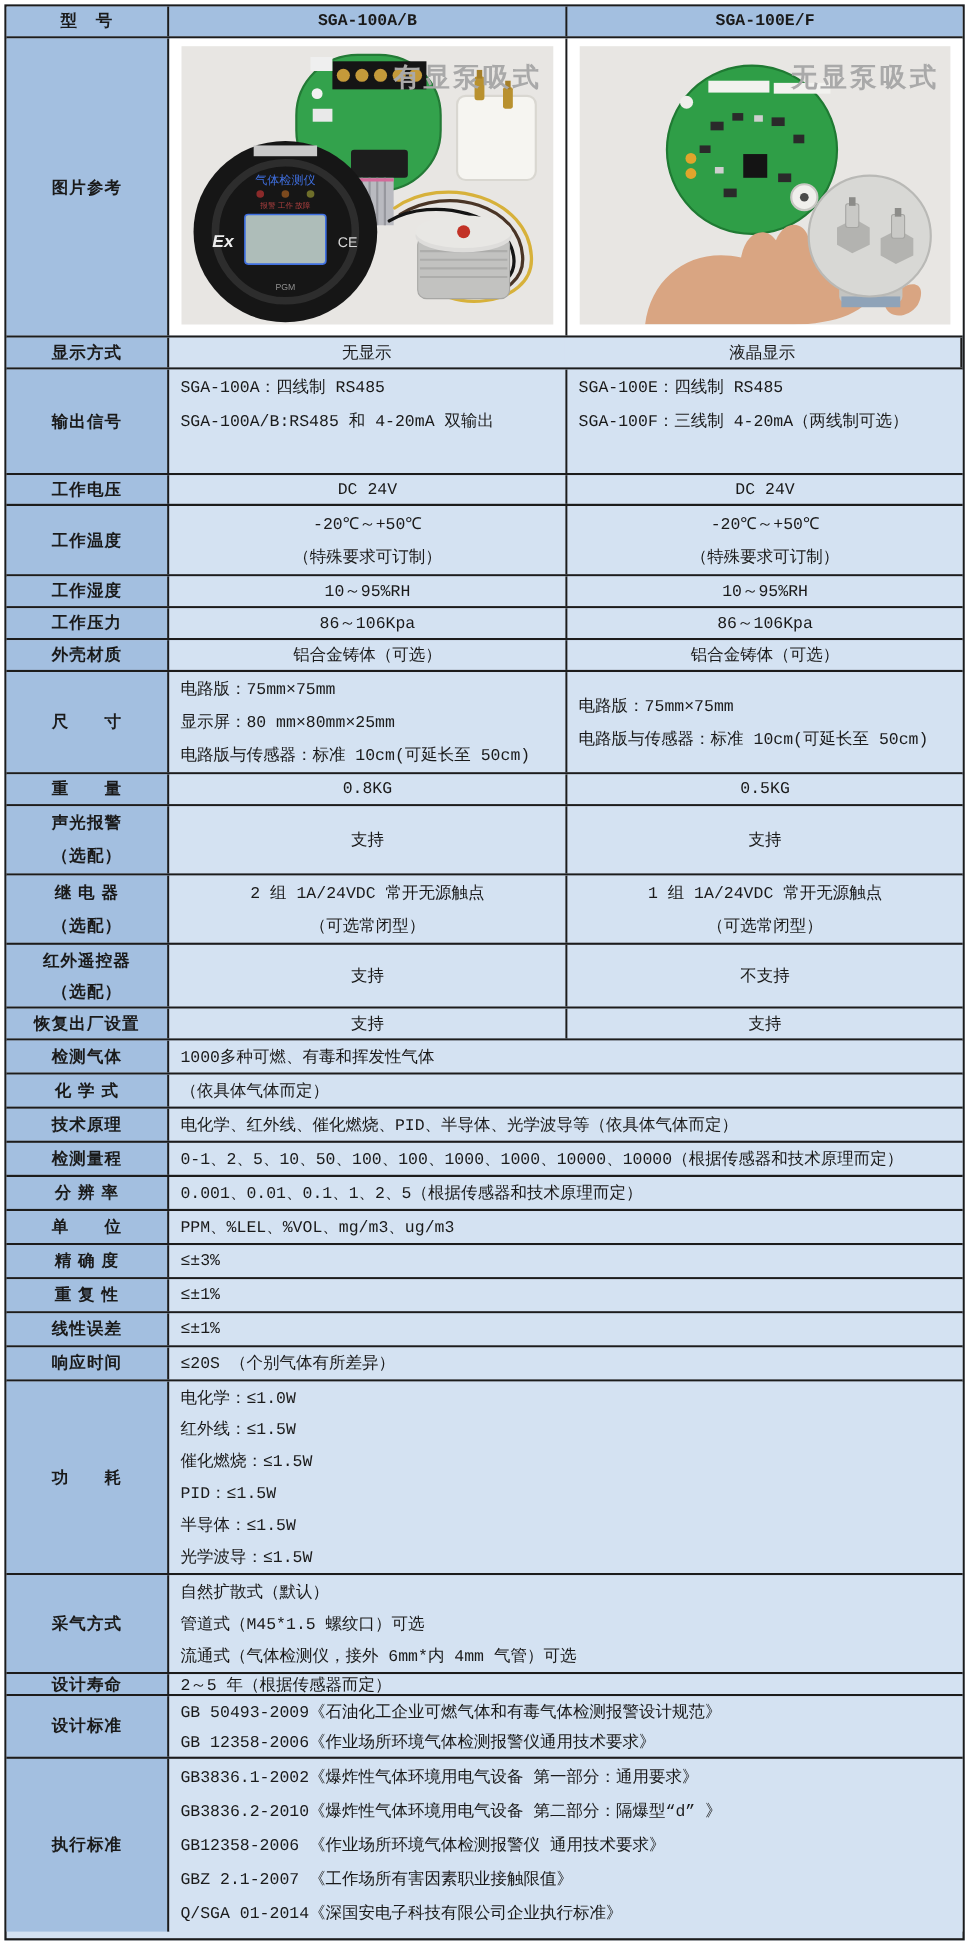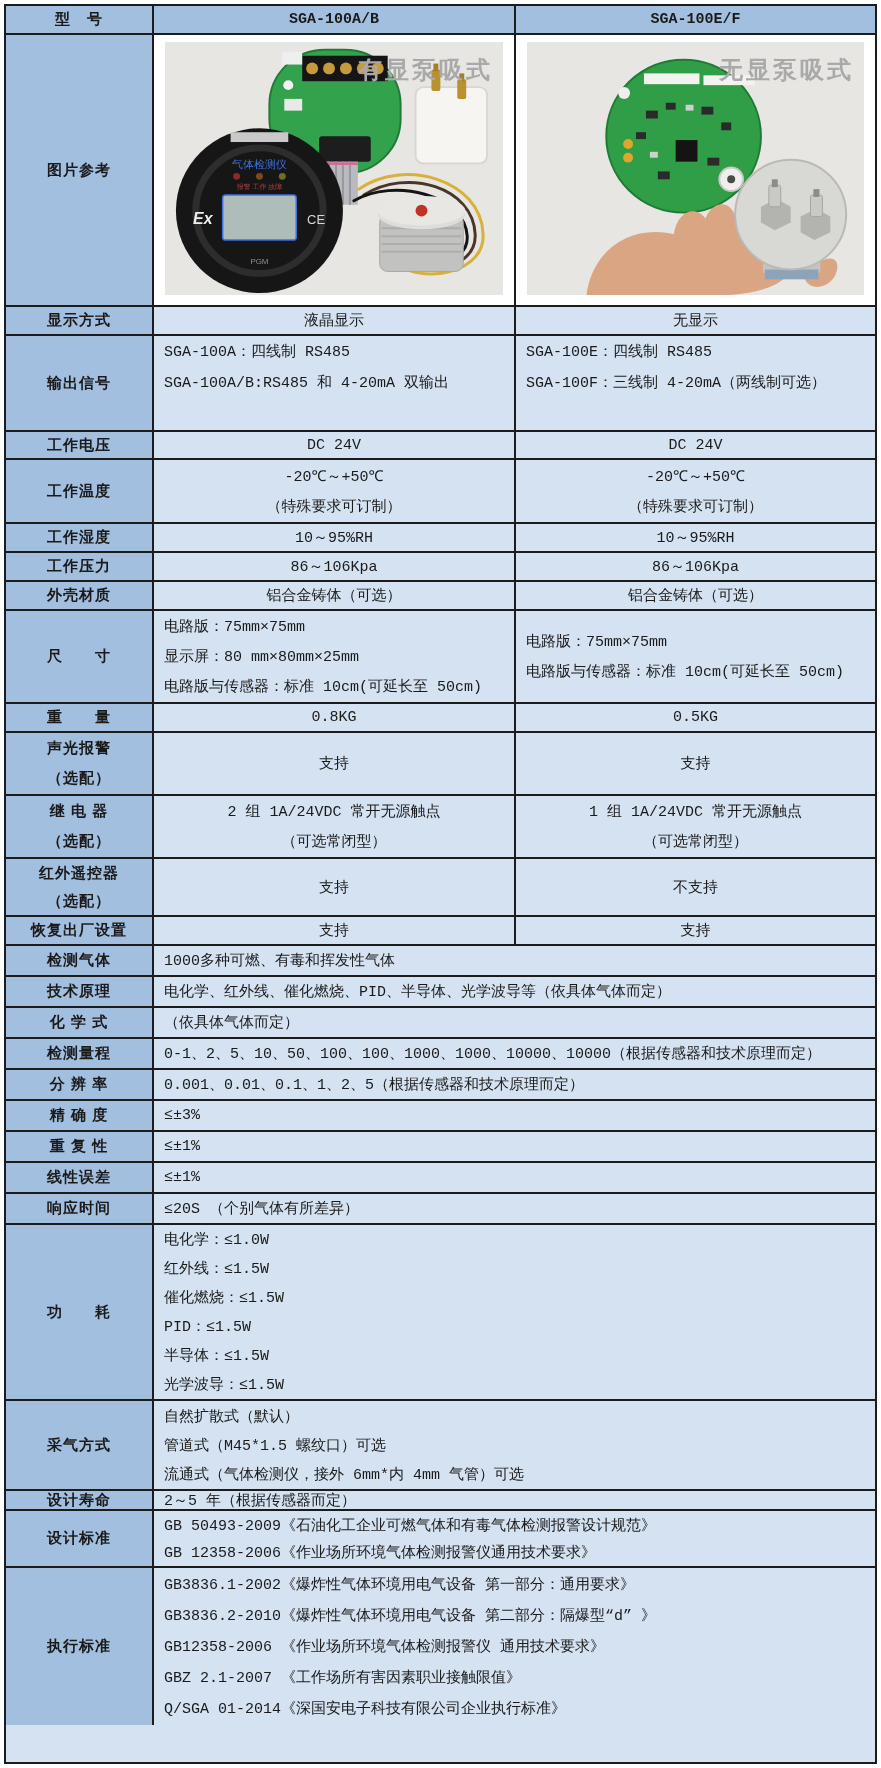--- a/index.html
+++ b/index.html
@@ -174,25 +174,25 @@
           </svg>
           <div class="wm">无显泵吸式</div>
         </div>
       </div>
     </div>
 
   <div class="row spec-row" style="height: 29px;">
         <div class="cell label" style="justify-content: center;">
           <div class="line" style="height: 27px;">显示方式</div>
         </div>
+        <div class="cell c2" style="justify-content: center;">
+          <div class="line" style="height: 27px;">无显示</div>
+        </div>
         <div class="cell c1" style="justify-content: center;">
           <div class="line" style="height: 27px;">液晶显示</div>
-        </div>
-        <div class="cell c2" style="justify-content: center;">
-          <div class="line" style="height: 27px;">无显示</div>
         </div>
       </div>
       <div class="row spec-row" style="height: 96px;">
         <div class="cell label" style="justify-content: center;">
           <div class="line" style="height: 31px;">输出信号</div>
         </div>
         <div class="cell c1" style="justify-content: flex-start;">
           <div class="line left" style="height: 31px;">SGA-100A：四线制 RS485</div>
           <div class="line left" style="height: 31px;">SGA-100A/B:RS485 和 4-20mA 双输出</div>
         </div>
@@ -335,48 +335,56 @@
       <div class="row spec-row" style="height: 31px;">
         <div class="cell label" style="">
           <div class="line" style="height: 29px;">检测气体</div>
         </div>
         <div class="cell span" style="justify-content: center;">
           <div class="line left" style="height: 29px;">1000多种可燃、有毒和挥发性气体</div>
         </div>
       </div>
       <div class="row spec-row" style="height: 31px;">
         <div class="cell label" style="justify-content: center;">
+          <div class="line" style="height: 29px;">化 学 式</div>
+        </div>
+        <div class="cell span" style="justify-content: center;">
+          <div class="line left" style="height: 29px;">（依具体气体而定）</div>
+        </div>
+      </div>
+      <div class="row spec-row" style="height: 31px;">
+        <div class="cell label" style="justify-content: center;">
           <div class="line" style="height: 29px;">技术原理</div>
         </div>
         <div class="cell span" style="justify-content: center;">
           <div class="line left" style="height: 29px;">电化学、红外线、催化燃烧、PID、半导体、光学波导等（依具体气体而定）</div>
         </div>
       </div>
       <div class="row spec-row" style="height: 31px;">
         <div class="cell label" style="justify-content: center;">
-          <div class="line" style="height: 29px;">化 学 式</div>
-        </div>
-        <div class="cell span" style="justify-content: center;">
-          <div class="line left" style="height: 29px;">（依具体气体而定）</div>
-        </div>
-      </div>
-      <div class="row spec-row" style="height: 31px;">
-        <div class="cell label" style="justify-content: center;">
           <div class="line" style="height: 29px;">检测量程</div>
         </div>
         <div class="cell span" style="justify-content: center;">
           <div class="line left" style="height: 29px;">0-1、2、5、10、50、100、100、1000、1000、10000、10000（根据传感器和技术原理而定）</div>
         </div>
       </div>
       <div class="row spec-row" style="height: 31px;">
         <div class="cell label" style="justify-content: center;">
           <div class="line" style="height: 29px;">分 辨 率</div>
         </div>
         <div class="cell span" style="justify-content: center;">
           <div class="line left" style="height: 29px;">0.001、0.01、0.1、1、2、5（根据传感器和技术原理而定）</div>
+        </div>
+      </div>
+      <div class="row spec-row" style="height: 31px;">
+        <div class="cell label" style="justify-content: center;">
+          <div class="line" style="height: 29px;">单　　位</div>
+        </div>
+        <div class="cell span" style="justify-content: center;">
+          <div class="line left" style="height: 29px;">PPM、%LEL、%VOL、mg/m3、ug/m3</div>
         </div>
       </div>
       <div class="row spec-row" style="height: 31px;">
         <div class="cell label" style="justify-content: center;">
           <div class="line" style="height: 29px;">精 确 度</div>
         </div>
         <div class="cell span" style="justify-content: center;">
           <div class="line left" style="height: 29px;">≤±3%</div>
         </div>
       </div>

